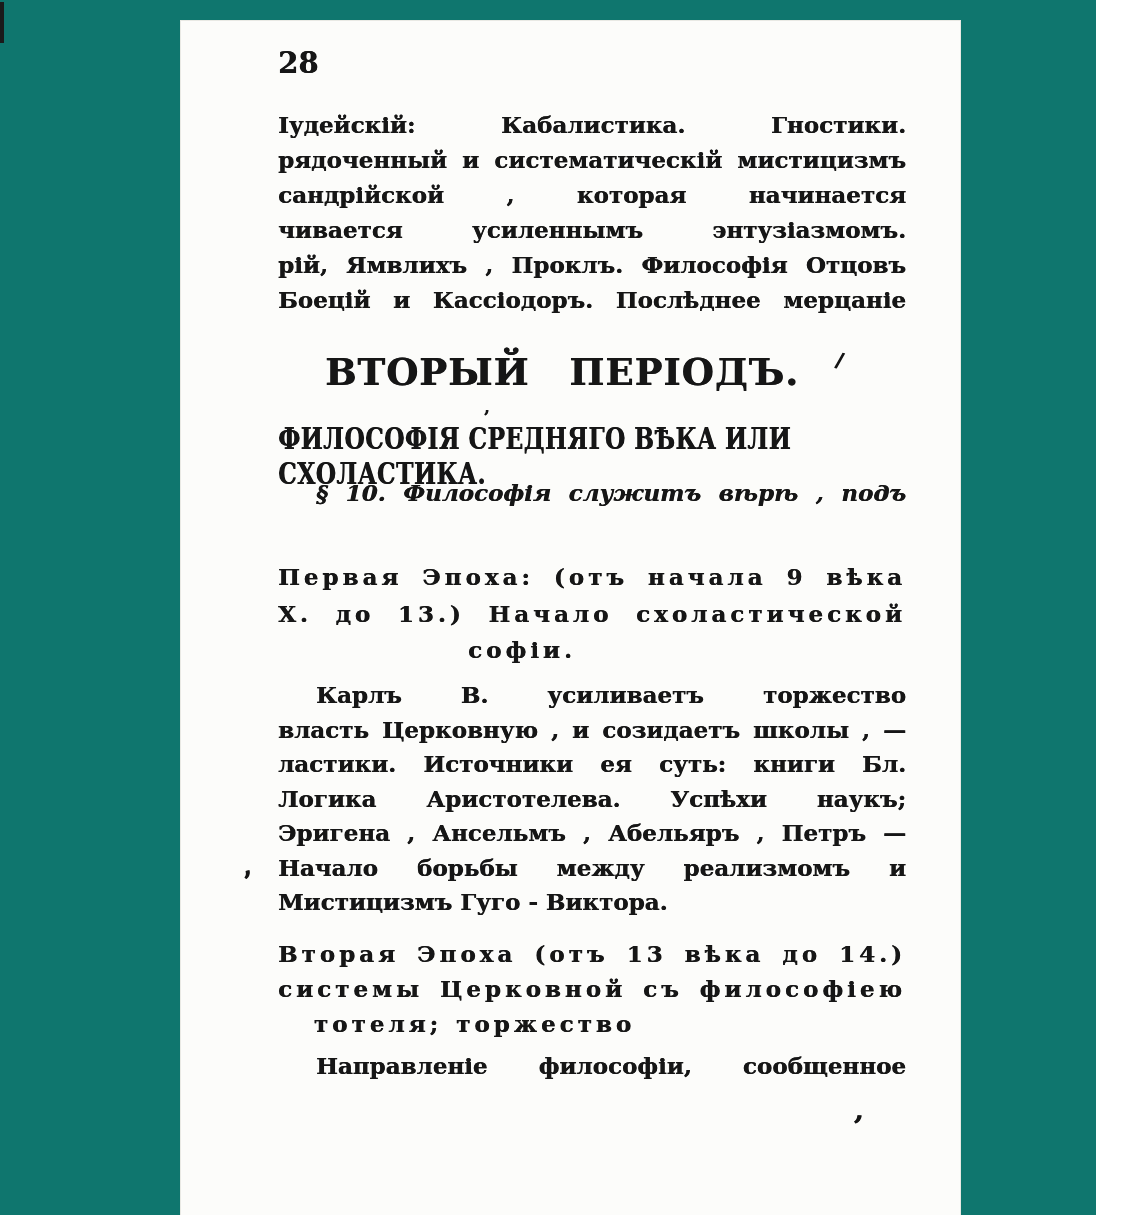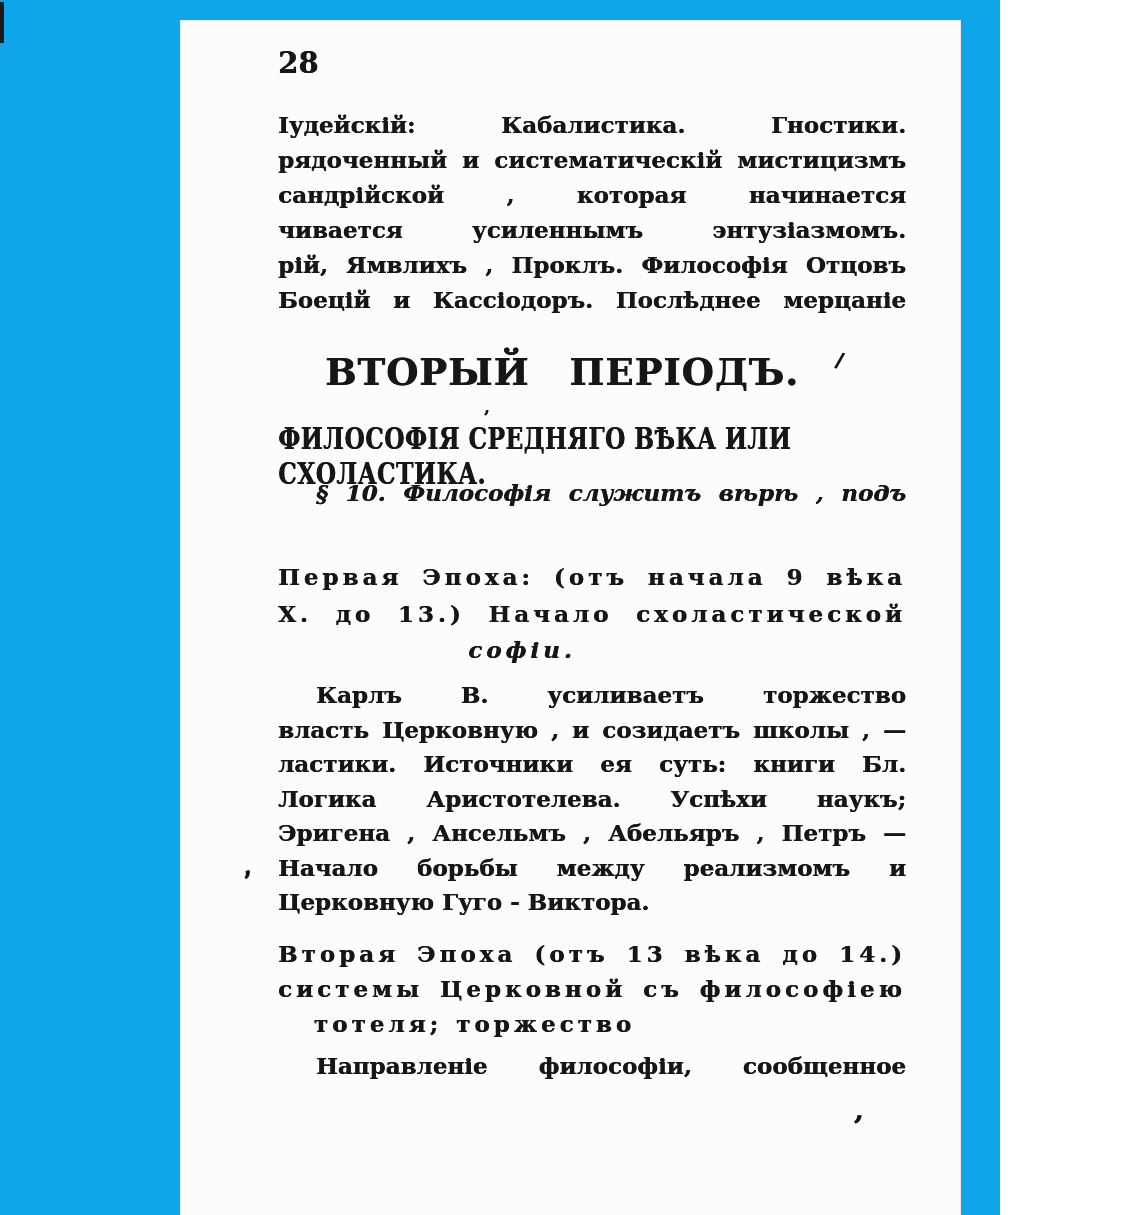--- a/index.html
+++ b/index.html
@@ -1,17 +1,17 @@
 <!DOCTYPE html>
 <html><head>
 <meta charset="utf-8">
 <style>
   html,body{margin:0;padding:0;background:#ffffff;}
   .scan{
-    position:relative;width:1000px;height:1215px;background:#0ea5e9;
+    position:relative;width:1096px;height:1215px;background:#0f766e;
     overflow:hidden;font-family:"DejaVu Serif",serif;color:#161616;
   }
   .paper{
     position:absolute;left:180px;top:20px;width:779px;height:1195px;
     background:#fcfcfa;
     border-left:1px solid #e9e9e4;border-top:1px solid #e9e9e4;border-right:1px solid #e9e9e4;
   }
   .block{position:absolute;left:278px;width:628px;font-weight:700;box-sizing:border-box;}
   .line{height:35px;line-height:35px;overflow:hidden;text-shadow:0.4px 0 0 currentColor;}
   .j{text-align:justify;text-align-last:justify;}
@@ -31,21 +31,21 @@
     left:278px;top:421px;width:805px;font-size:30px;letter-spacing:0.5px;
     transform:scaleX(0.78);transform-origin:left top;text-align:left;
     text-shadow:0.6px 0 0 currentColor;
   }
 
   #sec-10{top:476px;font-size:23px;font-style:italic;}
   #sec-10 .line{height:34px;line-height:34px;}
 
   #epoch-1{top:559px;font-size:23px;letter-spacing:4px;word-spacing:2px;}
   #epoch-1 .line{height:36.5px;line-height:36.5px;}
-  #epoch-1 .c{padding-right:140px;font-style:italic;}
+  #epoch-1 .c{padding-right:140px;}
 
   #para-karl{top:678px;font-size:23px;}
   #para-karl .line{height:34.5px;line-height:34.5px;}
 
   #epoch-2{top:936px;font-size:23px;letter-spacing:4px;word-spacing:2px;}
   #epoch-2 .c{padding-right:235px;}
 
   #para-direction{top:1048px;font-size:23px;}
 
   .speck{position:absolute;color:#141414;font-weight:700;line-height:1;
@@ -89,21 +89,21 @@
     <div class="line c">софіи.</div>
   </div>
 
   <div class="block" id="para-karl">
     <div class="line j indent">Карлъ В. усиливаетъ торжество Христіанства ,</div>
     <div class="line j">власть Церковную , и созидаетъ школы , — начало схо-</div>
     <div class="line j">ластики. Источники ея суть: книги Бл. Августина и</div>
     <div class="line j">Логика Аристотелева. Успѣхи наукъ; Алкуинъ, Скотъ,</div>
     <div class="line j">Эригена , Ансельмъ , Абельяръ , Петръ — Ломбардъ.</div>
     <div class="line j">Начало борьбы между реализмомъ и номинализмомъ.</div>
-    <div class="line">Церковную Гуго - Виктора.</div>
+    <div class="line">Мистицизмъ Гуго - Виктора.</div>
   </div>
 
   <div class="block" id="epoch-2">
     <div class="line j">Вторая Эпоха (отъ 13 вѣка до 14.) Союзъ</div>
     <div class="line j">системы Церковной съ философіею Арис-</div>
     <div class="line c">тотеля; торжество реализма.</div>
   </div>
 
   <div class="block" id="para-direction">
     <div class="line j indent">Направленіе философіи, сообщенное Арабами. Тво-</div>

